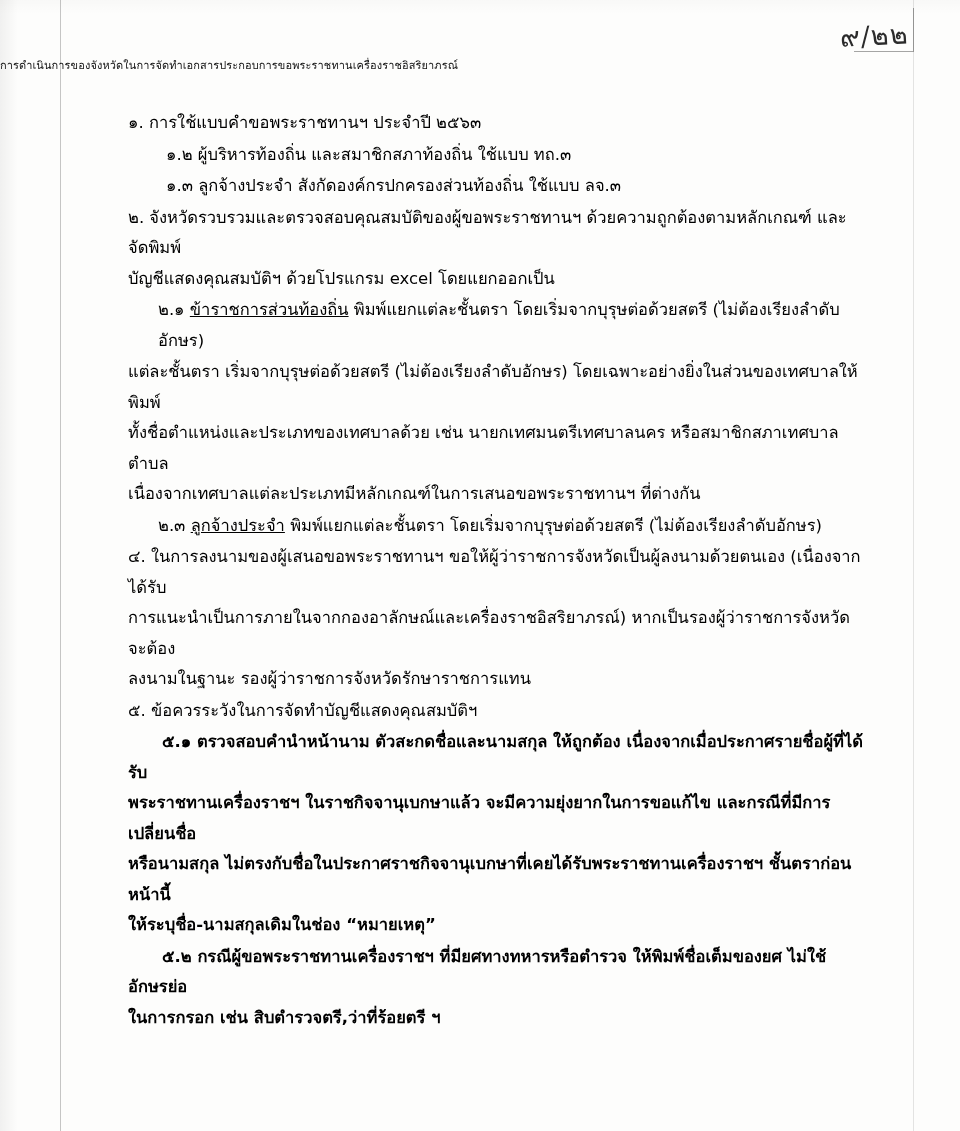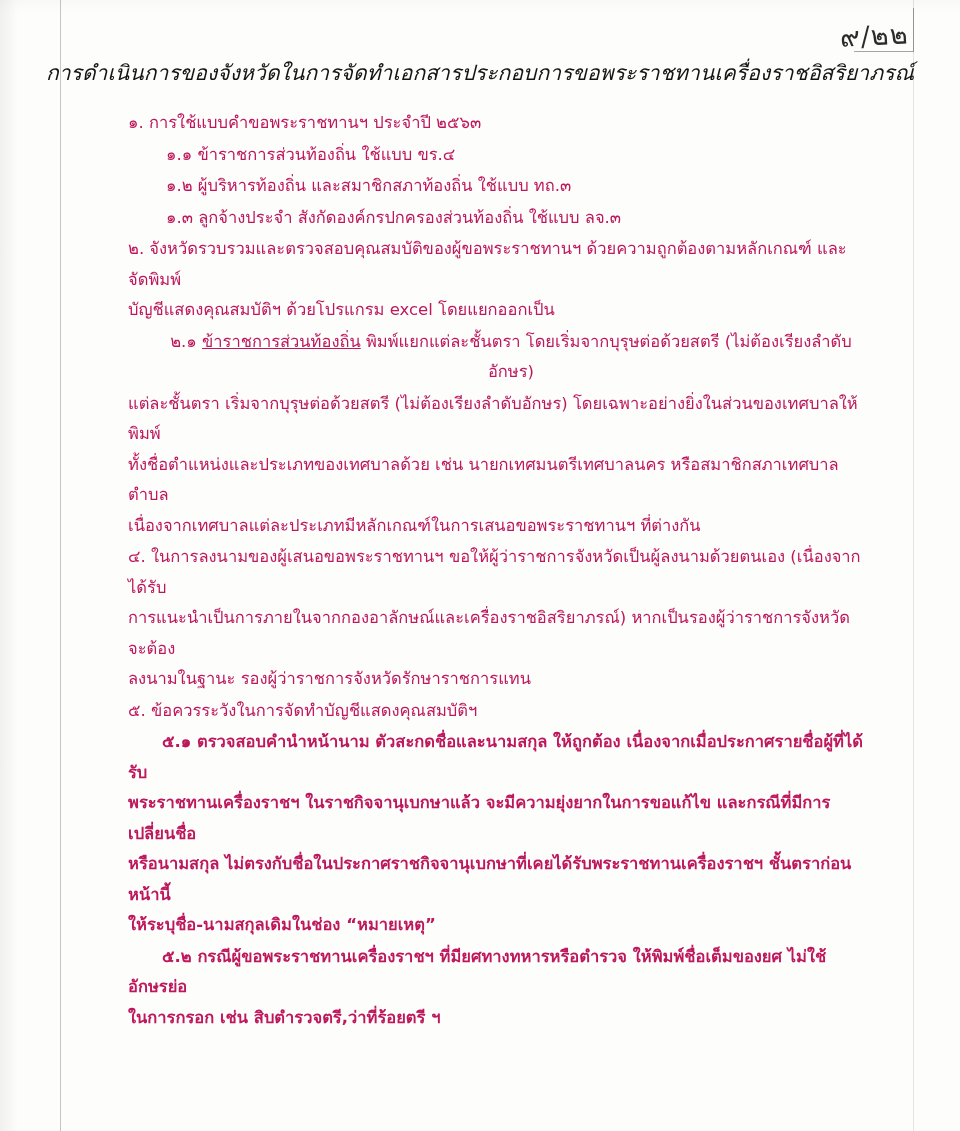--- a/index.html
+++ b/index.html
@@ -62,77 +62,75 @@
     border: 1px solid rgba(0,0,0,0.35);
     border-top: none;
     border-left: none;
     box-sizing: border-box;
   }
   .doc-title {
     position: absolute;
     left: 0;
     right: 0;
     top: 56px;
-    text-align: center;
-    font-size: 21px;
+    font-size: 11px;
     color: #141414;
     font-family: "DejaVu Sans", sans-serif;
     letter-spacing: 0.1px;
-    font-style: italic;
   }
   .body {
     position: absolute;
     left: 128px;
     right: 96px;
     top: 108px;
   }
   p {
     margin: 0 0 1px 0;
     font-size: 16.5px;
     line-height: 30.5px;
-    color: #be185d;
+    color: #000000;
     text-align: left;
     white-space: pre-wrap;
   }
   .indent-0 { margin-left: 0; }
   .indent-1 { margin-left: 38px; }
-  .indent-2 { margin-left: 30px; text-align: center; }
+  .indent-2 { margin-left: 30px; }
   .first-indent { text-indent: 34px; font-weight: bold; }
   .u { text-decoration: underline; }
 </style>
 </head>
 <body>
 
 <div class="page">
 
   <div class="left-rule"></div>
   <div class="right-rule"></div>
 
   <div class="page-number-box"></div>
   <div class="page-number">๙/๒๒</div>
 
   <div class="doc-title">การดำเนินการของจังหวัดในการจัดทำเอกสารประกอบการขอพระราชทานเครื่องราชอิสริยาภรณ์</div>
 
   <div class="body">
 
     <p class="indent-0">๑. การใช้แบบคำขอพระราชทานฯ ประจำปี ๒๕๖๓</p>
-    <p class="indent-1">๑.๑ ข้าราชการส่วนท้องถิ่น ใช้แบบ ขร.๔</p>
     <p class="indent-1">๑.๒ ผู้บริหารท้องถิ่น และสมาชิกสภาท้องถิ่น ใช้แบบ ทถ.๓</p>
     <p class="indent-1">๑.๓ ลูกจ้างประจำ สังกัดองค์กรปกครองส่วนท้องถิ่น ใช้แบบ ลจ.๓</p>
 
     <p class="indent-0">๒. จังหวัดรวบรวมและตรวจสอบคุณสมบัติของผู้ขอพระราชทานฯ ด้วยความถูกต้องตามหลักเกณฑ์ และจัดพิมพ์
 บัญชีแสดงคุณสมบัติฯ ด้วยโปรแกรม excel โดยแยกออกเป็น</p>
 
     <p class="indent-2"><span>๒.๑ </span><span class="u">ข้าราชการส่วนท้องถิ่น</span><span> พิมพ์แยกแต่ละชั้นตรา โดยเริ่มจากบุรุษต่อด้วยสตรี (ไม่ต้องเรียงลำดับอักษร)</span></p>
 
 
     <p class="indent-0">แต่ละชั้นตรา เริ่มจากบุรุษต่อด้วยสตรี (ไม่ต้องเรียงลำดับอักษร) โดยเฉพาะอย่างยิ่งในส่วนของเทศบาลให้พิมพ์
 ทั้งชื่อตำแหน่งและประเภทของเทศบาลด้วย เช่น นายกเทศมนตรีเทศบาลนคร หรือสมาชิกสภาเทศบาลตำบล
 เนื่องจากเทศบาลแต่ละประเภทมีหลักเกณฑ์ในการเสนอขอพระราชทานฯ ที่ต่างกัน</p>
 
+    <p class="indent-2"><span>๒.๓ </span><span class="u">ลูกจ้างประจำ</span><span> พิมพ์แยกแต่ละชั้นตรา โดยเริ่มจากบุรุษต่อด้วยสตรี (ไม่ต้องเรียงลำดับอักษร)</span></p>
 
 
     <p class="indent-0">๔. ในการลงนามของผู้เสนอขอพระราชทานฯ ขอให้ผู้ว่าราชการจังหวัดเป็นผู้ลงนามด้วยตนเอง (เนื่องจากได้รับ
 การแนะนำเป็นการภายในจากกองอาลักษณ์และเครื่องราชอิสริยาภรณ์) หากเป็นรองผู้ว่าราชการจังหวัดจะต้อง
 ลงนามในฐานะ รองผู้ว่าราชการจังหวัดรักษาราชการแทน</p>
 
     <p class="indent-0">๕. ข้อควรระวังในการจัดทำบัญชีแสดงคุณสมบัติฯ</p>
 
     <p class="indent-0 first-indent">๕.๑ ตรวจสอบคำนำหน้านาม ตัวสะกดชื่อและนามสกุล ให้ถูกต้อง เนื่องจากเมื่อประกาศรายชื่อผู้ที่ได้รับ
 พระราชทานเครื่องราชฯ ในราชกิจจานุเบกษาแล้ว จะมีความยุ่งยากในการขอแก้ไข และกรณีที่มีการเปลี่ยนชื่อ

